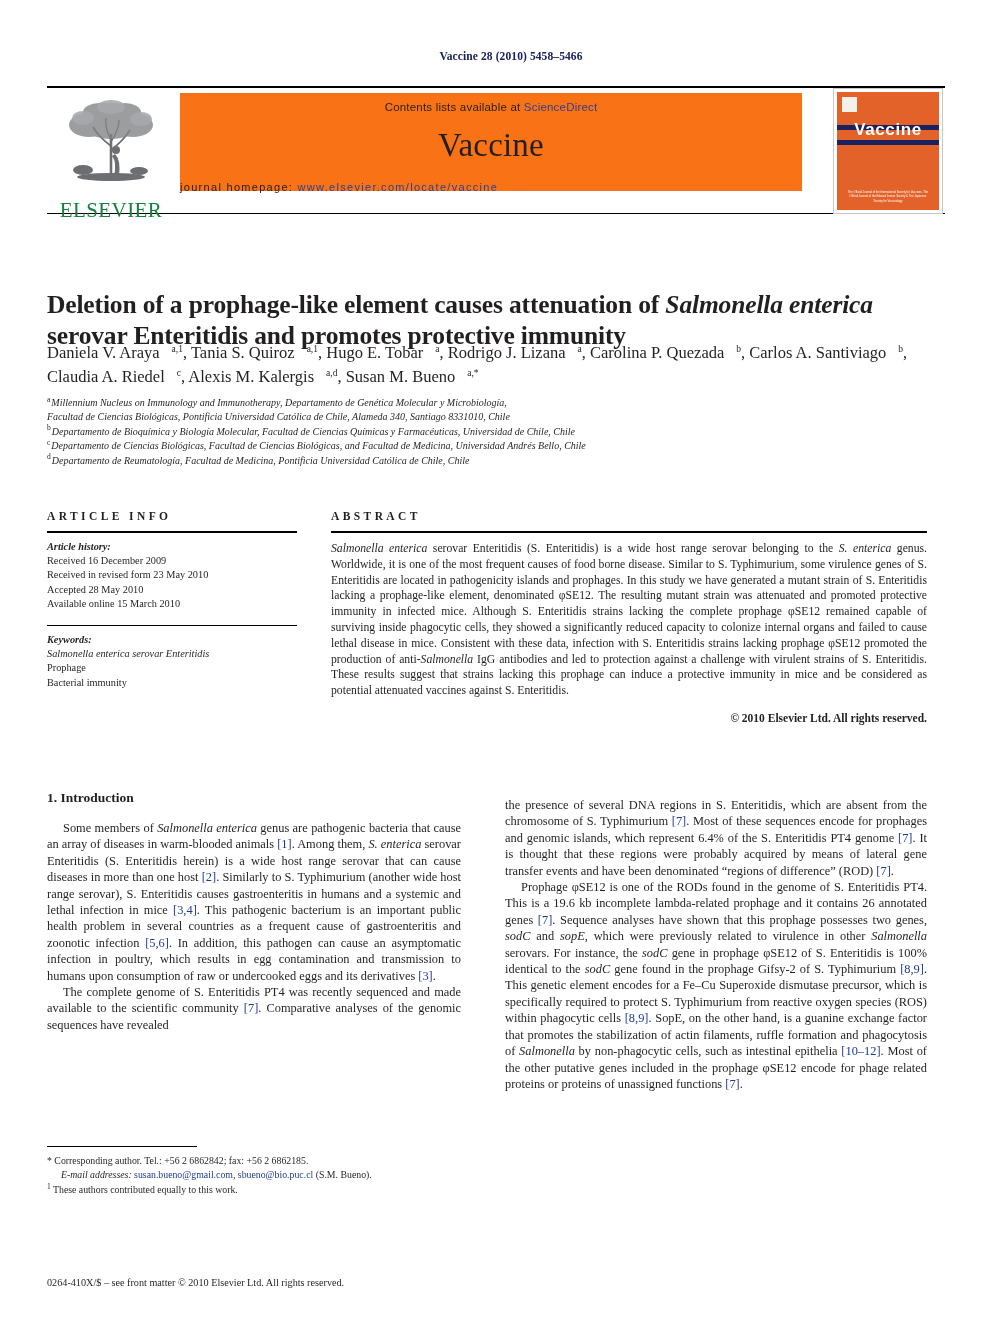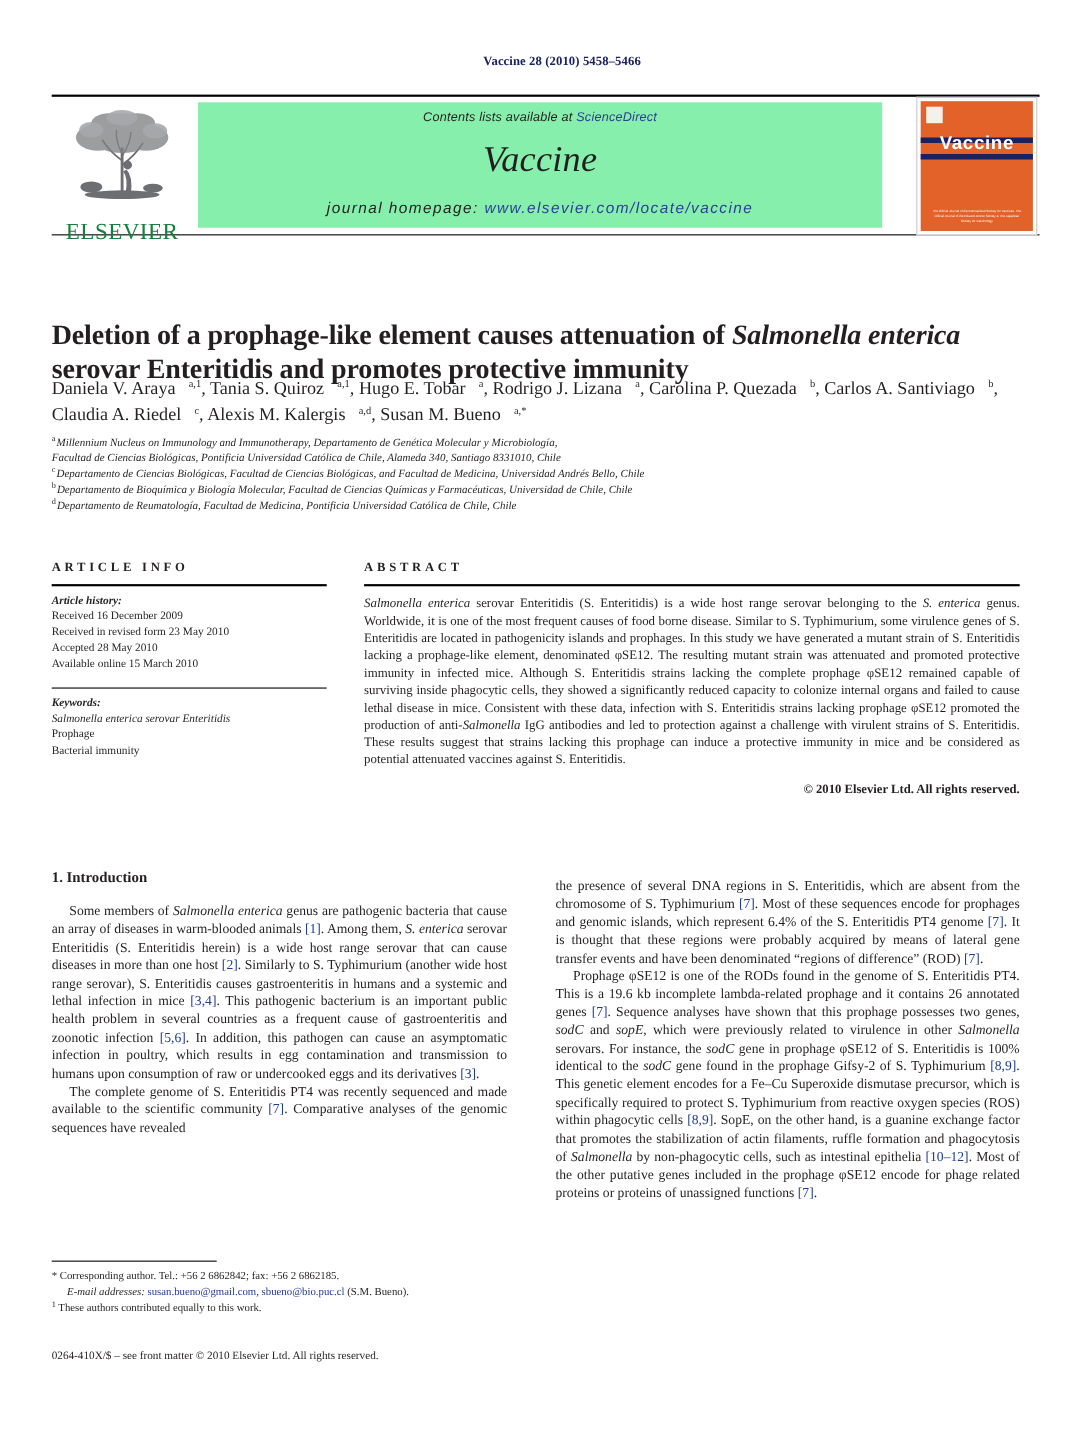--- a/index.html
+++ b/index.html
@@ -80,23 +80,22 @@
     font-family: "Liberation Serif", serif;
     font-size: 21px;
     letter-spacing: .4px;
     color: #15803d;
   }
   .masthead-band {
     position: absolute;
     left: 133px;
     top: 7px;
     width: 622px;
-    height: 114px;
-    background: #86efac;
-    font-style: italic;
+    height: 98px;
+    background: #f97316;
   }
   .contents-line {
     position: absolute;
     left: 0;
     top: 8px;
     width: 622px;
     text-align: center;
     font-family: "Liberation Sans", sans-serif;
     font-size: 11.5px;
     color: #231f20;
@@ -114,23 +113,22 @@
     font-family: "Liberation Serif", serif;
     font-size: 33px;
     color: #231f20;
     letter-spacing: .2px;
   }
   .homepage-line {
     position: absolute;
     left: 0;
     top: 88px;
     width: 622px;
-    text-align: center;
     font-family: "Liberation Sans", sans-serif;
-    font-size: 14px;
+    font-size: 11px;
     letter-spacing: 1.3px;
     color: #231f20;
   }
   .homepage-line .hp-url {
     color: #2b3f94;
   }
 
   
   .cover {
     position: absolute;
@@ -352,21 +350,21 @@
   .footnotes .fn i { font-style: italic; }
   .footnotes .mail { color: #1f3b8f; }
   .footnotes sup {
     font-size: 7.5px;
     vertical-align: super;
     line-height: 0;
   }
   .colophon {
     position: absolute;
     left: 47px;
-    top: 1226px;
+    top: 1276px;
     width: 414px;
     font-size: 10.2px;
     line-height: 14px;
     color: #231f20;
   }
   .colophon .doi-link { color: #1f3b8f; }
 </style>
 </head>
 <body>
 
@@ -436,22 +434,22 @@
     <span>Deletion of a prophage-like element causes attenuation of </span><i>Salmonella enterica</i><span> serovar Enteritidis and promotes protective immunity</span>
   </h1>
 
   <div class="authors">
     <span><span>Daniela V. Araya</span><sup>a,1</sup><span>, </span></span><span><span>Tania S. Quiroz</span><sup>a,1</sup><span>, </span></span><span><span>Hugo E. Tobar</span><sup>a</sup><span>, </span></span><span><span>Rodrigo J. Lizana</span><sup>a</sup><span>, </span></span><span><span>Carolina P. Quezada</span><sup>b</sup><span>, </span></span><span><span>Carlos A. Santiviago</span><sup>b</sup><span>, </span></span><span><span>Claudia A. Riedel</span><sup>c</sup><span>, </span></span><span><span>Alexis M. Kalergis</span><sup>a,d</sup><span>, </span></span><span><span>Susan M. Bueno</span><sup>a,*</sup></span>
   </div>
 
   <div class="affiliations">
     <div><sup>a</sup><span>Millennium Nucleus on Immunology and Immunotherapy, Departamento de Genética Molecular y Microbiología,</span></div>
     <div><span>Facultad de Ciencias Biológicas, Pontificia Universidad Católica de Chile, Alameda 340, Santiago 8331010, Chile</span></div>
+    <div><sup>b</sup><span>Departamento de Bioquímica y Biología Molecular, Facultad de Ciencias Químicas y Farmacéuticas, Universidad de Chile, Chile</span></div>
     <div><sup>c</sup><span>Departamento de Ciencias Biológicas, Facultad de Ciencias Biológicas, and Facultad de Medicina, Universidad Andrés Bello, Chile</span></div>
-    <div><sup>b</sup><span>Departamento de Bioquímica y Biología Molecular, Facultad de Ciencias Químicas y Farmacéuticas, Universidad de Chile, Chile</span></div>
     <div><sup>d</sup><span>Departamento de Reumatología, Facultad de Medicina, Pontificia Universidad Católica de Chile, Chile</span></div>
   </div>
 
   <div class="info-col">
     <div class="sec-label">ARTICLE INFO</div>
     <div class="hr-thick"></div>
     <div class="info-block">
       <div class="lead">Article history:</div>
       <div>Received 16 December 2009</div>
       <div>Received in revised form 23 May 2010</div>

